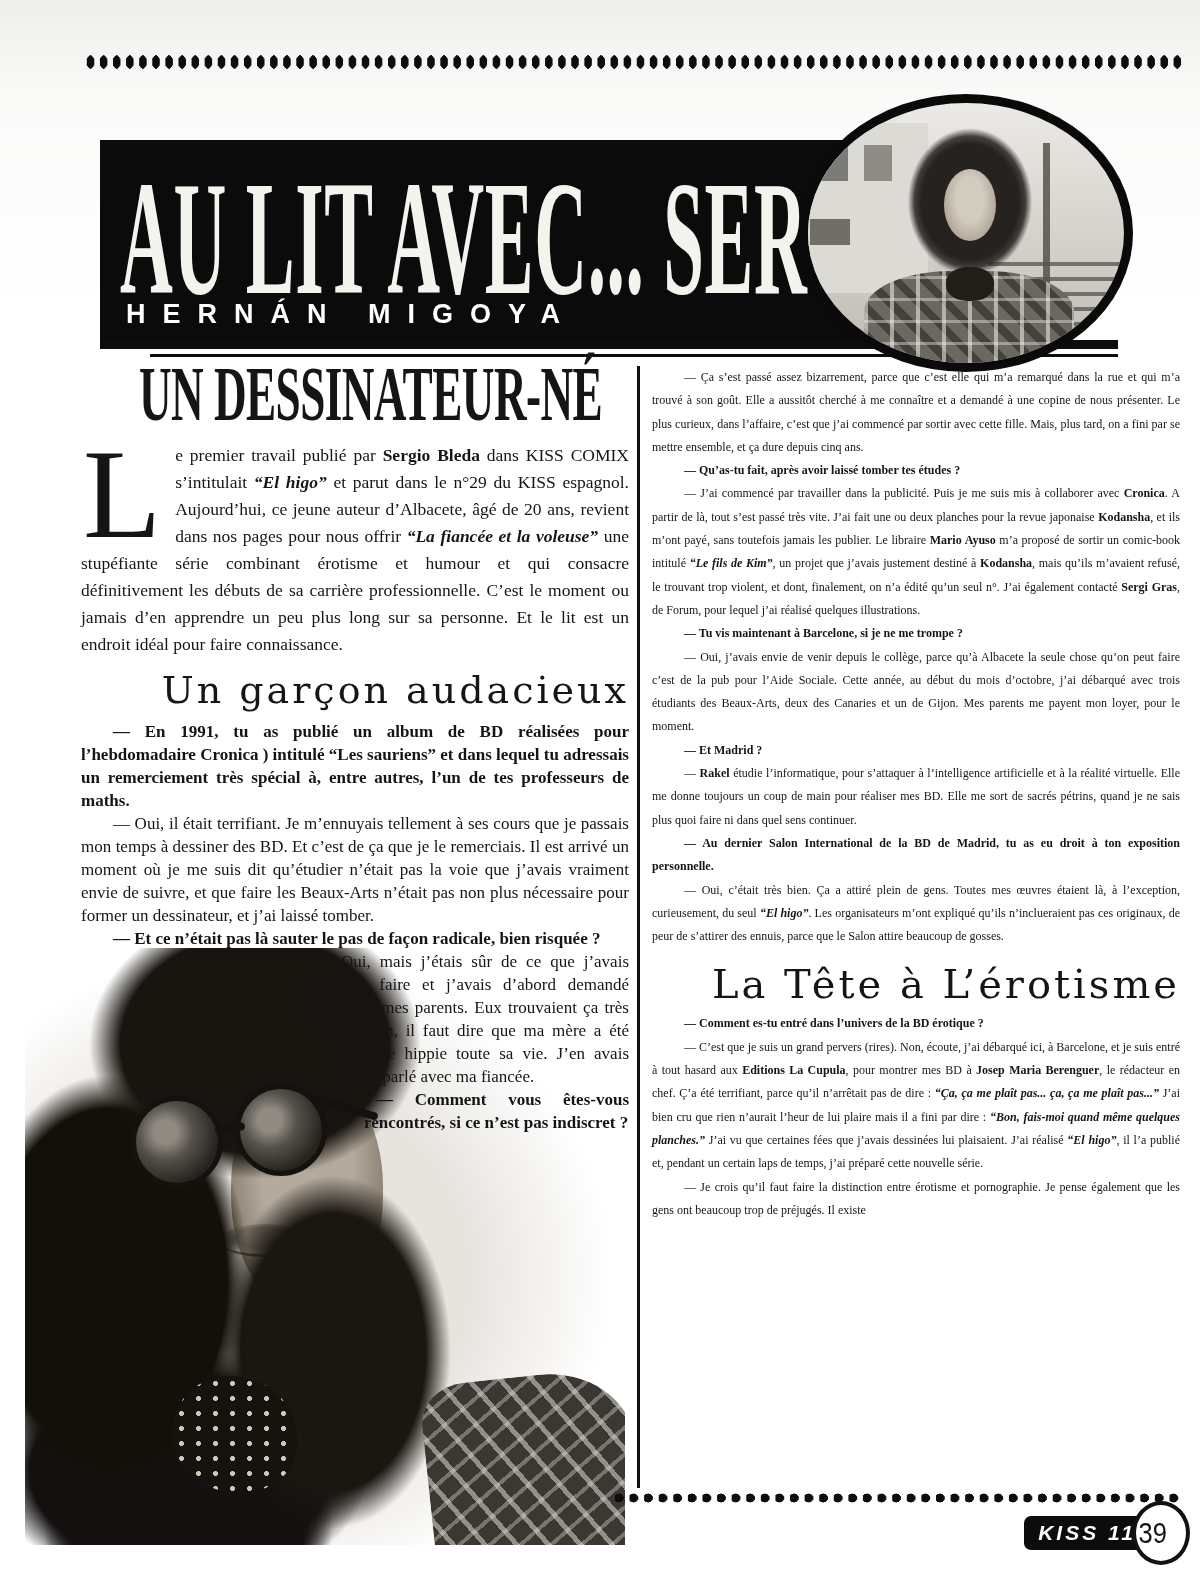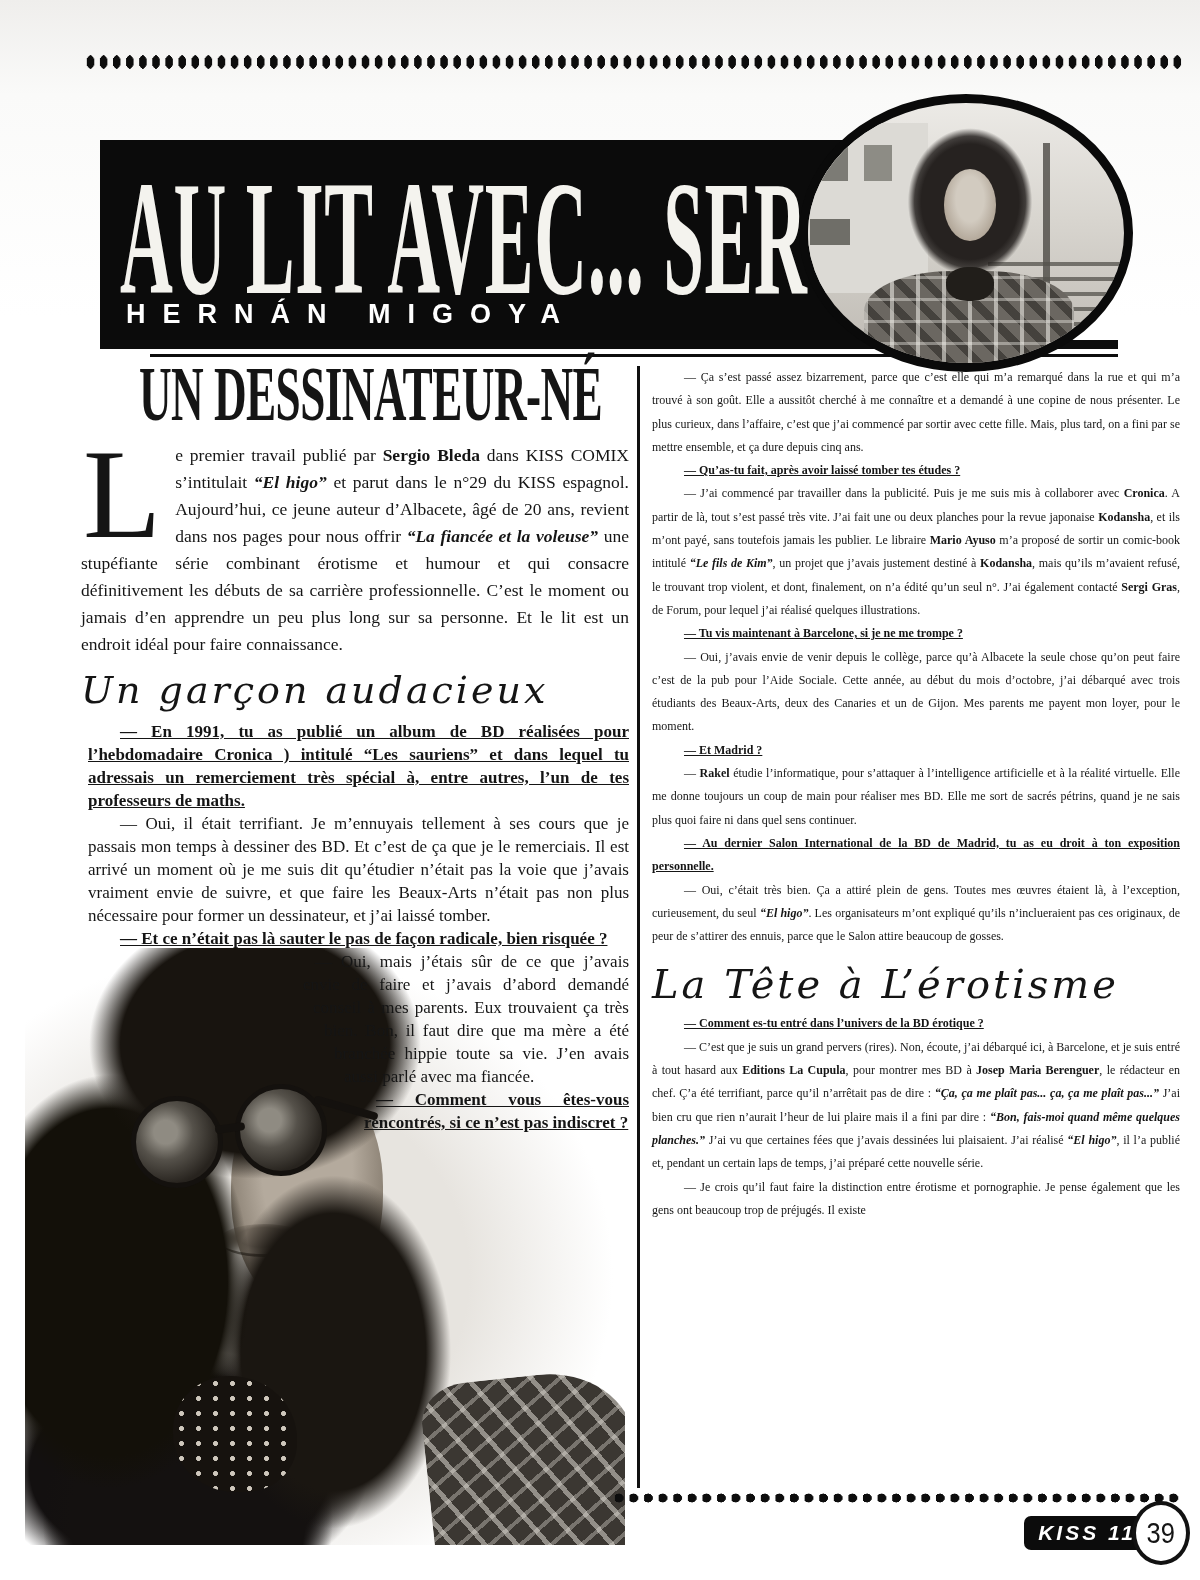--- a/index.html
+++ b/index.html
@@ -53,27 +53,27 @@
   
   .col-divider{position:absolute;left:637px;top:366px;width:3px;height:1122px;background:#101010;z-index:2;}
   .left-col{position:absolute;left:81px;top:362px;width:548px;z-index:2;}
   .right-col{position:absolute;left:652px;top:366px;width:528px;z-index:2;}
 
   .headline{margin:0 0 0 58px;height:66px;font-weight:700;font-size:78px;line-height:64px;
     letter-spacing:-1px;white-space:nowrap;transform:scaleX(0.58);transform-origin:0 0;}
   .intro{margin:14px 0 0 0;font-size:17.5px;line-height:27px;text-align:justify;}
   .dropcap{float:left;font-size:128px;line-height:96px;padding:4px 14px 0 2px;}
 
-  .left-col p.q,.left-col p.a{font-size:17px;line-height:23px;margin-left:7px;}
+  .left-col p.q,.left-col p.a{font-size:17px;line-height:23px;}
   .right-col p.q,.right-col p.a{font-size:12px;line-height:23.3px;}
   p.q,p.a{margin:0;text-indent:32px;text-align:justify;}
-  p.q{font-weight:700;text-decoration:underline;}
+  p.q{font-weight:700;}
   .rb{font-weight:700;}
   .ri{font-style:italic;font-weight:bold;}
-  .script-heading{margin:10px 0 8px 0;text-align:left;font-style:italic;font-weight:400;
+  .script-heading{margin:10px 0 8px 0;text-align:right;font-weight:400;
     font-family:"DejaVu Serif","Liberation Serif",serif;font-size:38px;line-height:44px;letter-spacing:3px;}
   .right-col .script-heading{font-size:40px;margin:14px 0 6px 0;}
 
   
   .wrap-zone{height:478px;overflow:hidden;}
   .wrap-step{float:left;clear:left;height:23.8px;}
   .wrap-zone p{font-size:17px;line-height:23.8px;text-indent:22px;}
 
   
   .big-photo{position:absolute;left:25px;top:948px;width:600px;height:597px;overflow:hidden;z-index:0;
@@ -105,21 +105,21 @@
   .bp-shirt{position:absolute;left:402px;top:428px;width:210px;height:180px;border-radius:22% 42% 0 0;
     background-color:#3b3732;transform:rotate(-6deg);
     background-image:repeating-linear-gradient(55deg,rgba(234,230,222,.5) 0 5px,rgba(0,0,0,0) 5px 24px),
                      repeating-linear-gradient(-35deg,rgba(234,230,222,.35) 0 4px,rgba(0,0,0,0) 4px 20px);}
 
   
   .kiss-badge{position:absolute;left:1024px;top:1516px;width:126px;height:34px;background:#0c0c0c;
     border-radius:7px;color:#fff;display:flex;align-items:center;justify-content:center;z-index:4;
     font-family:"Liberation Sans",sans-serif;font-weight:700;font-style:italic;font-size:21px;letter-spacing:3px;}
   .page-circle{position:absolute;left:1132px;top:1501px;width:50px;height:56px;background:#fff;
-    border:4px solid #121212;border-radius:50%;display:flex;align-items:center;justify-content:center;z-index:5;
+    border:4px solid #121212;border-radius:50%;display:flex;align-items:center;z-index:5;
     font-family:"Liberation Sans",sans-serif;font-size:30px;font-weight:400;}
   .page-circle span{transform:scaleX(.85);display:inline-block;}
 </style>
 </head>
 <body>
 
 <div class="page">
 
   <div class="dots top"></div>
 

